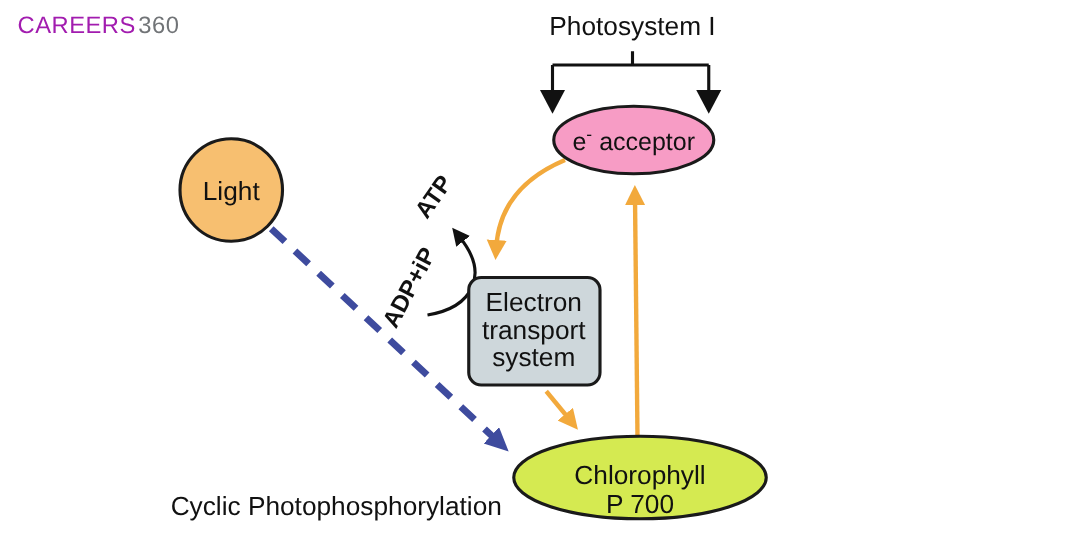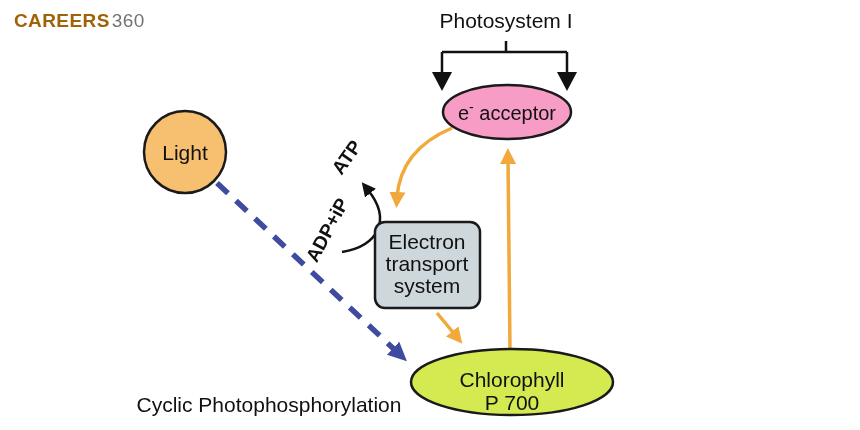--- a/index.html
+++ b/index.html
@@ -12,21 +12,21 @@
     font-family: "Liberation Sans", sans-serif;
   }
   .logo {
     position: absolute;
     left: 14px;
     top: 10px;
     font-size: 19px;
     letter-spacing: 0.4px;
     user-select: none;
   }
-  .logo-brand { color: #a16207; font-weight: bold; }
+  .logo-brand { color: #a21caf; font-weight: normal; }
   .logo-suffix { color: #717477; font-weight: 400; margin-left: 2px; }
   svg { position: absolute; left: 0; top: 0; }
   .t-label {
     font-family: "Liberation Sans", sans-serif;
     font-size: 21px;
     font-weight: 500;
     fill: #111111;
   }
   .t-small { font-size: 20px; }
   .t-rot {

